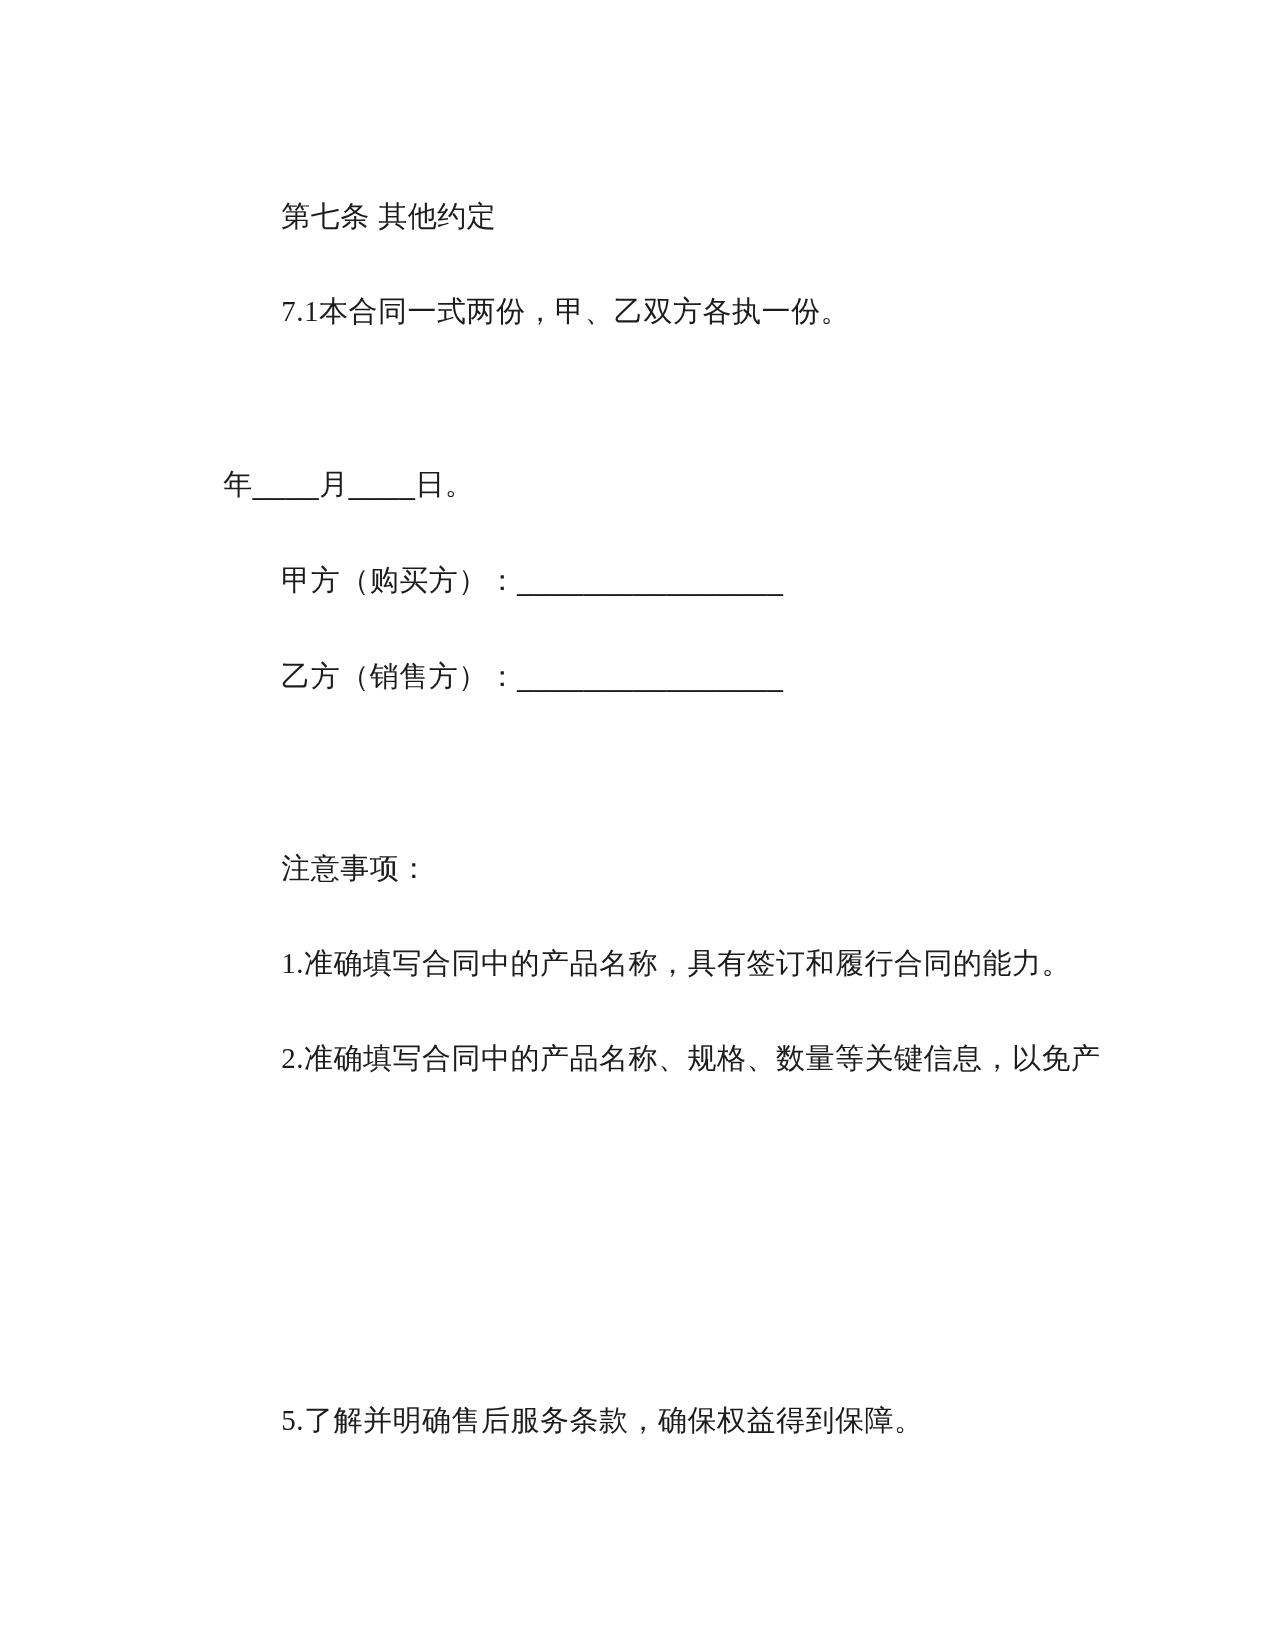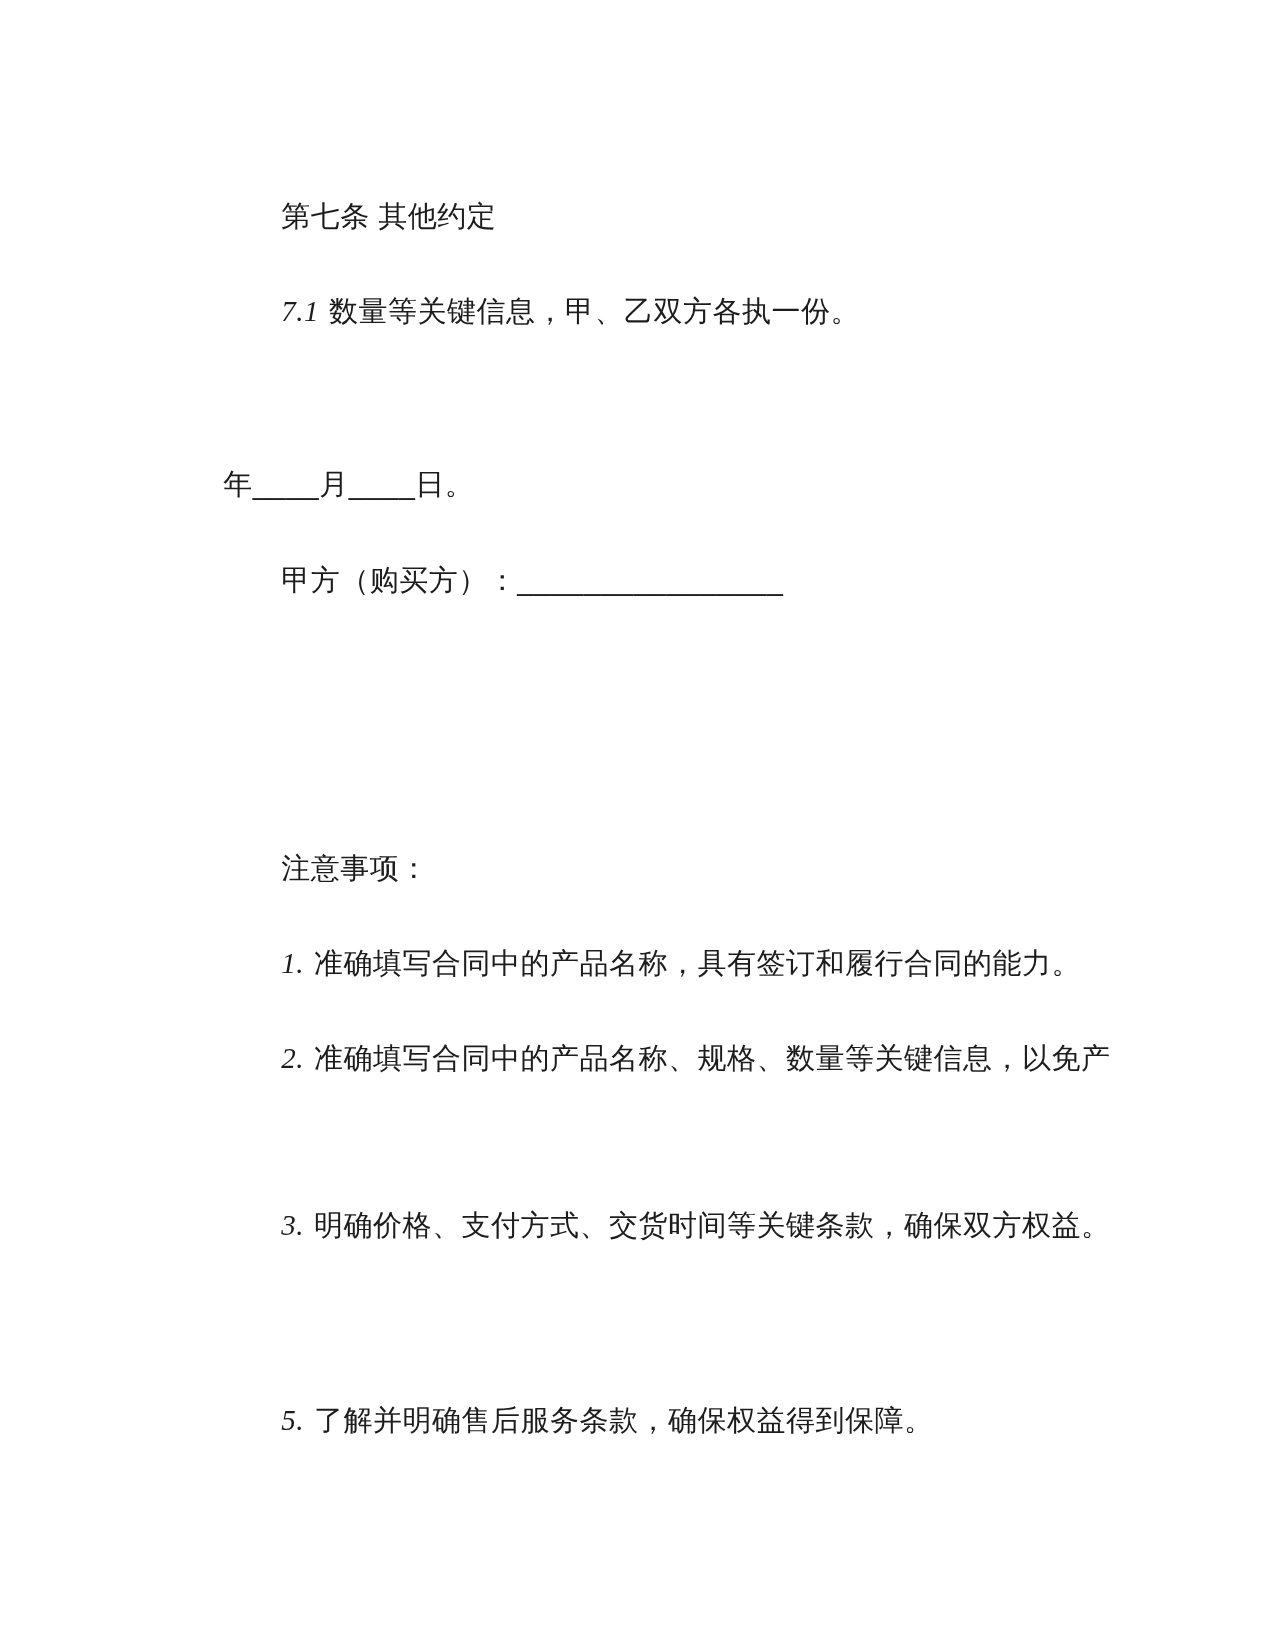--- a/index.html
+++ b/index.html
@@ -22,66 +22,64 @@
     font-size: 29px;
     line-height: 40px;
     white-space: pre;
     letter-spacing: 0.5px;
   }
   .indent {
     left: 247px;
   }
   .num {
     font-family: "Liberation Serif", serif;
-    margin-right: 10px;
-    font-style: italic;
   }
   .num:empty {
     margin-right: 0;
   }
 </style>
 </head>
 <body>
 
 <div class="page">
 
   <div class="line indent" style="top:156px">
     <span>第七条 其他约定</span>
   </div>
 
   <div class="line indent" style="top:251px">
-    <span class="num">7.1</span><span>数量等关键信息，甲、乙双方各执一份。</span>
+    <span class="num">7.1</span><span>本合同一式两份，甲、乙双方各执一份。</span>
   </div>
 
 
   <div class="line indent" style="top:520px">
     <span>甲方（购买方）：________________</span>
   </div>
 
   <div class="line" style="top:424px">
     <span>年____月____日。</span>
   </div>
 
+  <div class="line indent" style="top:616px">
+    <span>乙方（销售方）：________________</span>
+  </div>
 
 
   <div class="line indent" style="top:808px">
     <span>注意事项：</span>
   </div>
 
   <div class="line indent" style="top:903px">
     <span class="num">1.</span><span>准确填写合同中的产品名称，具有签订和履行合同的能力。</span>
   </div>
 
   <div class="line indent" style="top:998px">
     <span class="num">2.</span><span>准确填写合同中的产品名称、规格、数量等关键信息，以免产</span>
   </div>
 
 
-  <div class="line indent" style="top:1165px">
-    <span class="num">3.</span><span>明确价格、支付方式、交货时间等关键条款，确保双方权益。</span>
-  </div>
 
 
   <div class="line indent" style="top:1360px">
     <span class="num">5.</span><span>了解并明确售后服务条款，确保权益得到保障。</span>
   </div>
 
 </div>
 
 </body></html>

